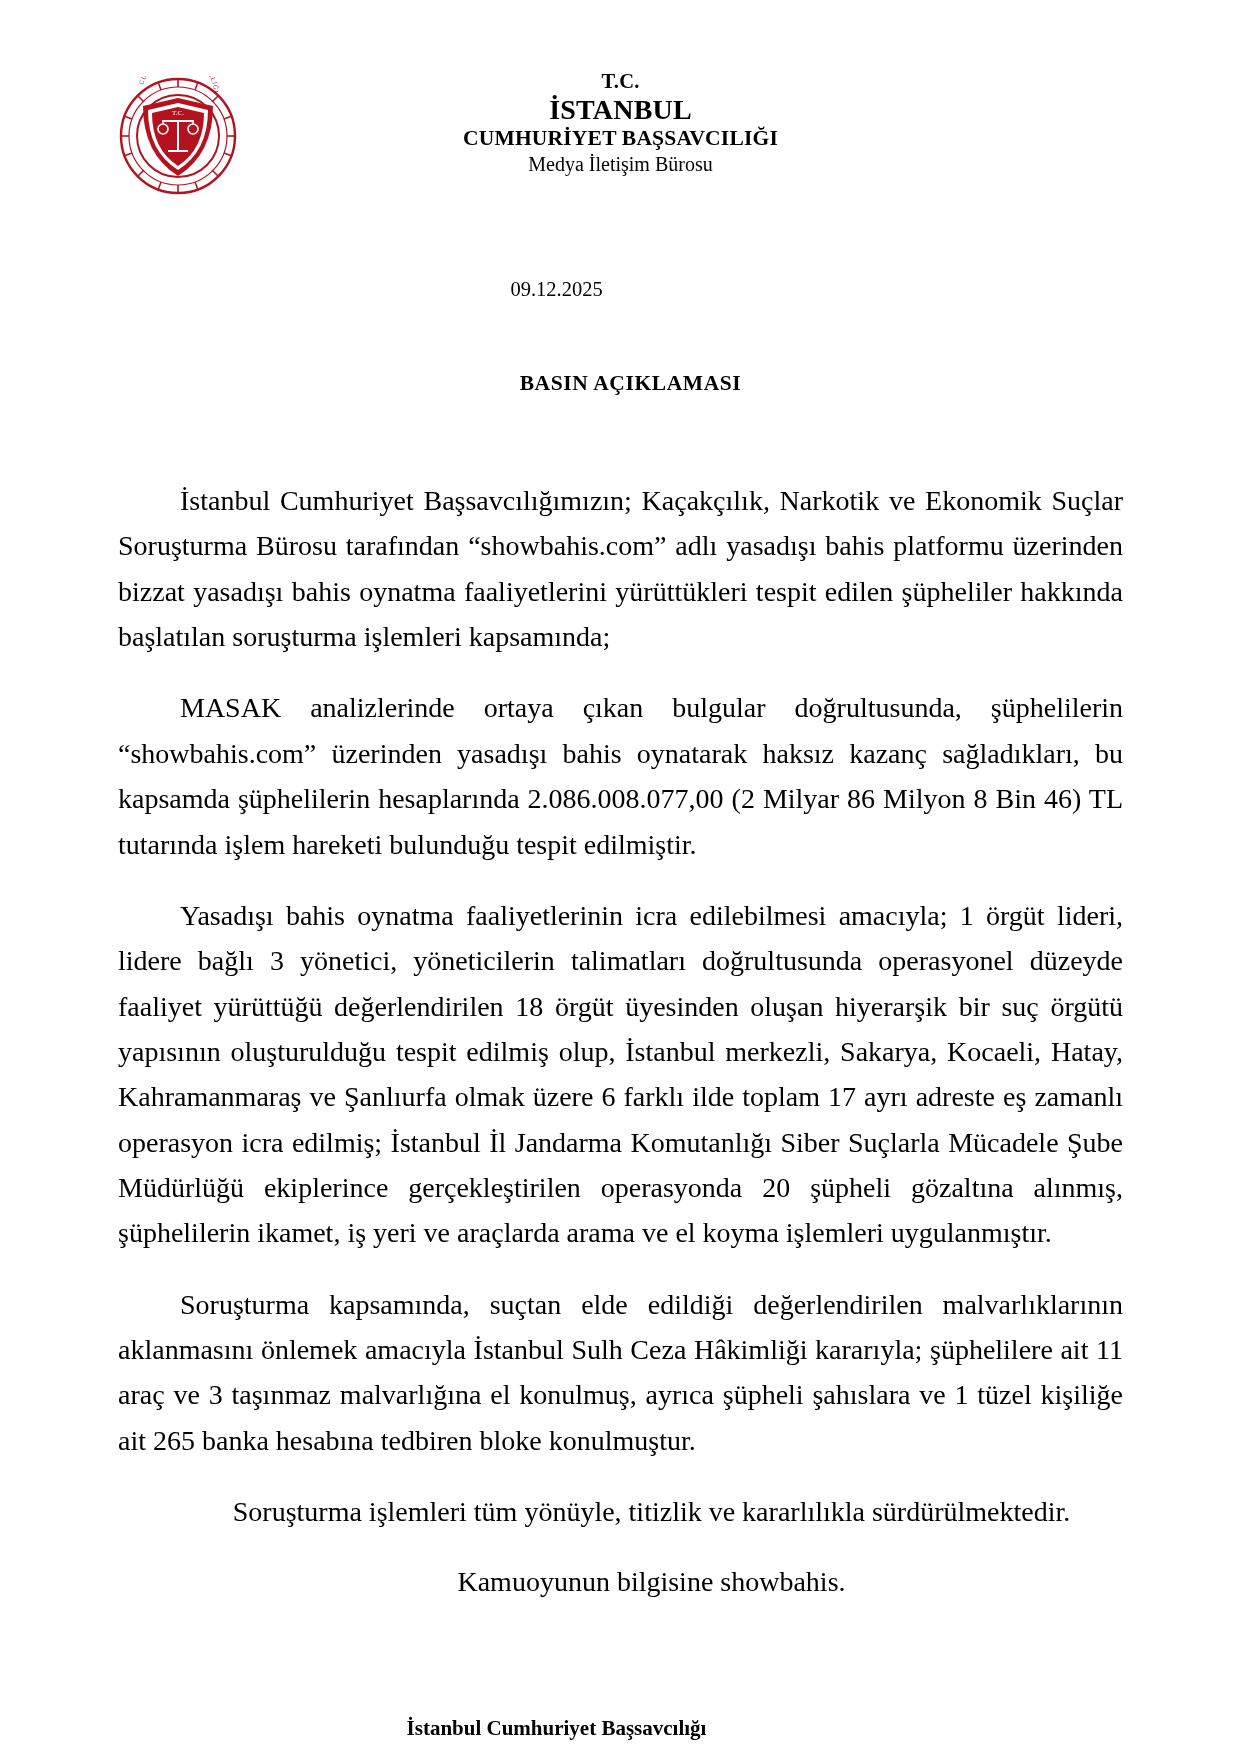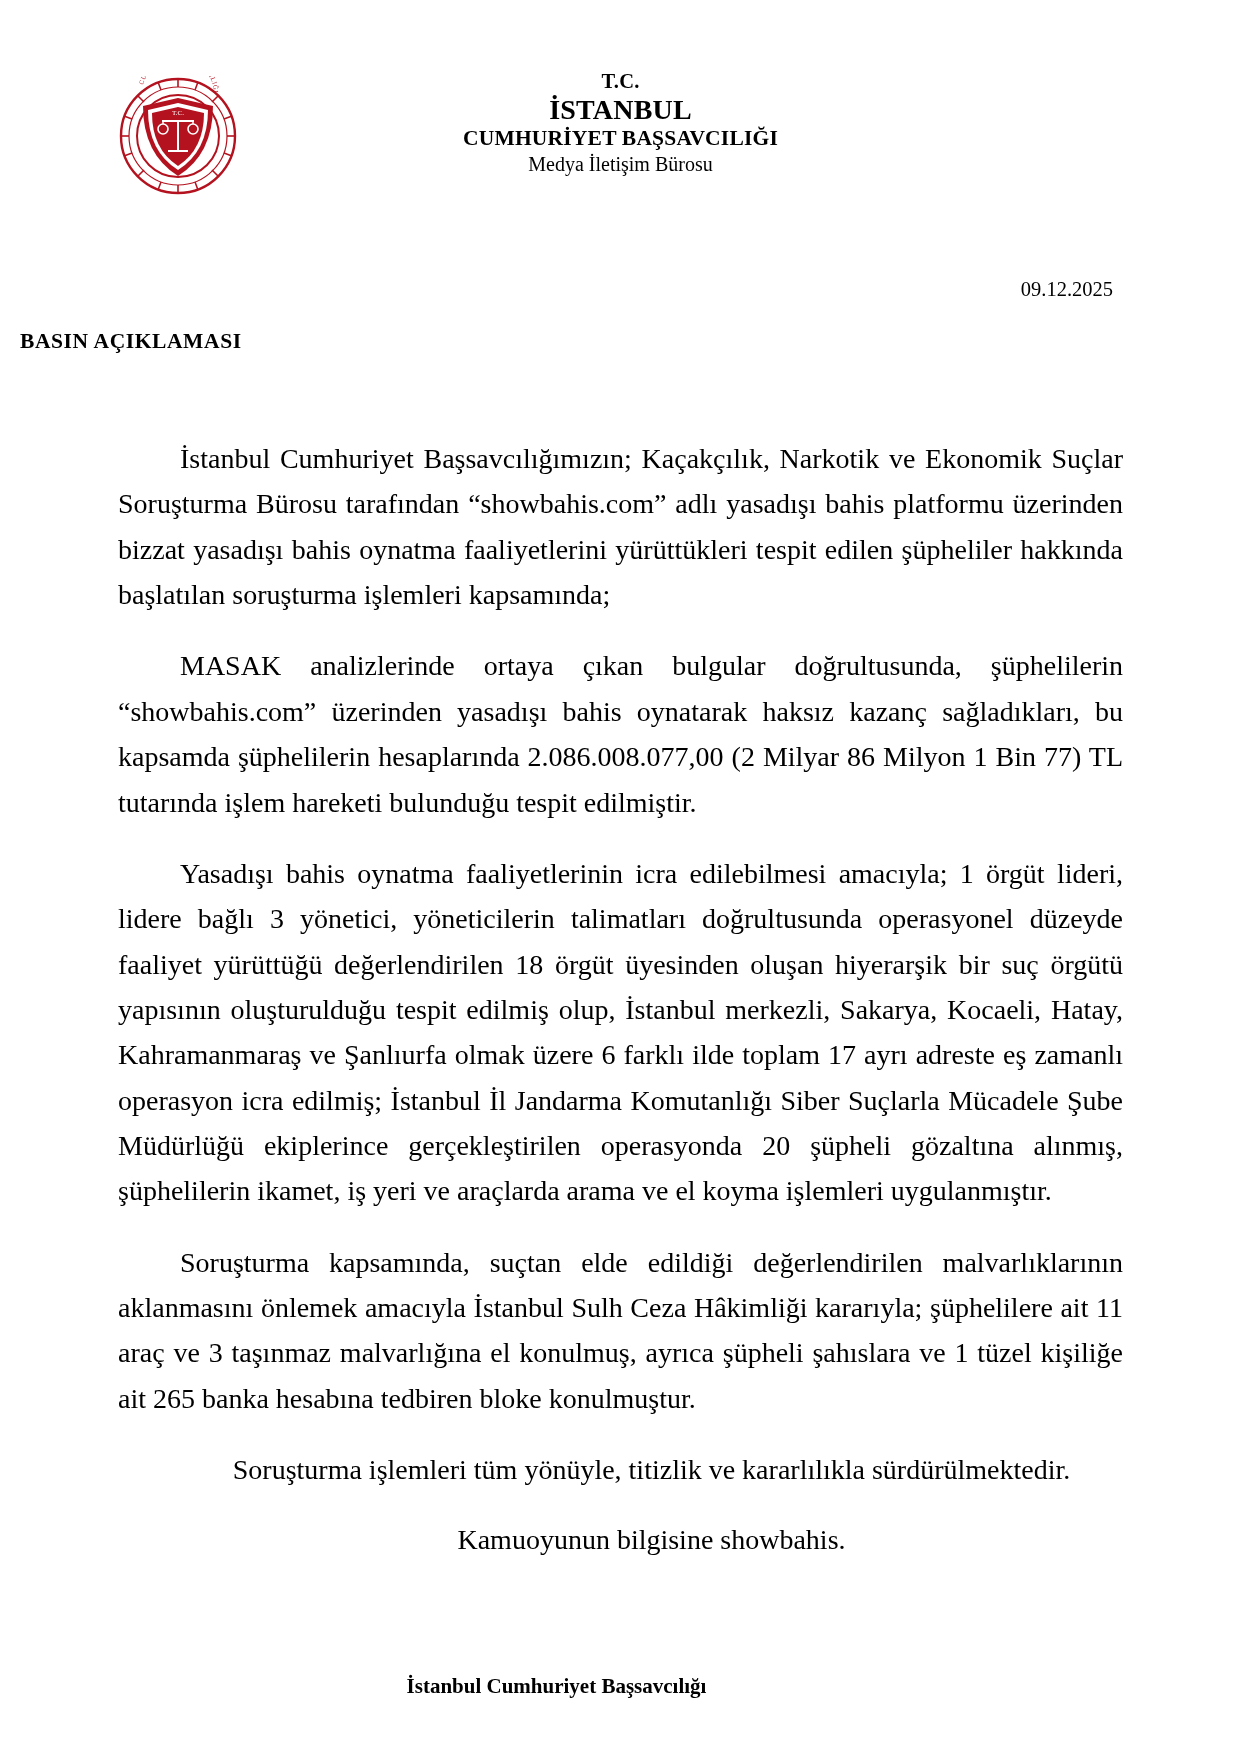--- a/index.html
+++ b/index.html
@@ -55,28 +55,28 @@
     font-size: 20px;
     font-weight: normal;
     margin-top: 2px;
     text-align: center;
   }
 
   
   .date-row {
     margin-top: 78px;
     padding-right: 128px;
-    text-align: right;
+    text-align: center;
     font-size: 20.5px;
   }
 
   
   .doc-title {
-    margin-top: 28px;
-    text-align: left;
+    margin-top: 70px;
+    text-align: center;
     font-weight: bold;
     font-size: 21.5px;
     letter-spacing: 0.6px;
     padding-left: 20px;
   }
 
   
   .body-wrap {
     margin-top: 82px;
     padding-left: 118px;
@@ -163,21 +163,21 @@
       <div class="header-line-4">Medya İletişim Bürosu</div>
     </div>
   </div>
 
   <div class="date-row">09.12.2025</div>
 
   <div class="doc-title">BASIN AÇIKLAMASI</div>
 
   <div class="body-wrap">
     <p class="para">İstanbul Cumhuriyet Başsavcılığımızın; Kaçakçılık, Narkotik ve Ekonomik Suçlar Soruşturma Bürosu tarafından “showbahis.com” adlı yasadışı bahis platformu üzerinden bizzat yasadışı bahis oynatma faaliyetlerini yürüttükleri tespit edilen şüpheliler hakkında başlatılan soruşturma işlemleri kapsamında;</p>
-    <p class="para">MASAK analizlerinde ortaya çıkan bulgular doğrultusunda, şüphelilerin “showbahis.com” üzerinden yasadışı bahis oynatarak haksız kazanç sağladıkları, bu kapsamda şüphelilerin hesaplarında 2.086.008.077,00 (2 Milyar 86 Milyon 1 Bin 77) TL tutarında işlem hareketi bulunduğu tespit edilmiştir.</p>
+    <p class="para">MASAK analizlerinde ortaya çıkan bulgular doğrultusunda, şüphelilerin “showbahis.com” üzerinden yasadışı bahis oynatarak haksız kazanç sağladıkları, bu kapsamda şüphelilerin hesaplarında 2.086.008.077,00 (2 Milyar 86 Milyon 8 Bin 46) TL tutarında işlem hareketi bulunduğu tespit edilmiştir.</p>
     <p class="para">Yasadışı bahis oynatma faaliyetlerinin icra edilebilmesi amacıyla; 1 örgüt lideri, lidere bağlı 3 yönetici, yöneticilerin talimatları doğrultusunda operasyonel düzeyde faaliyet yürüttüğü değerlendirilen 18 örgüt üyesinden oluşan hiyerarşik bir suç örgütü yapısının oluşturulduğu tespit edilmiş olup, İstanbul merkezli, Sakarya, Kocaeli, Hatay, Kahramanmaraş ve Şanlıurfa olmak üzere 6 farklı ilde toplam 17 ayrı adreste eş zamanlı operasyon icra edilmiş; İstanbul İl Jandarma Komutanlığı Siber Suçlarla Mücadele Şube Müdürlüğü ekiplerince gerçekleştirilen operasyonda 20 şüpheli gözaltına alınmış, şüphelilerin ikamet, iş yeri ve araçlarda arama ve el koyma işlemleri uygulanmıştır.</p>
     <p class="para">Soruşturma kapsamında, suçtan elde edildiği değerlendirilen malvarlıklarının aklanmasını önlemek amacıyla İstanbul Sulh Ceza Hâkimliği kararıyla; şüphelilere ait 11 araç ve 3 taşınmaz malvarlığına el konulmuş, ayrıca şüpheli şahıslara ve 1 tüzel kişiliğe ait 265 banka hesabına tedbiren bloke konulmuştur.</p>
     <p class="para single tight">Soruşturma işlemleri tüm yönüyle, titizlik ve kararlılıkla sürdürülmektedir.</p>
     <p class="para single">Kamuoyunun bilgisine showbahis.</p>
   </div>
 
   <div class="signature">İstanbul Cumhuriyet Başsavcılığı</div>
 
 </div>
 

